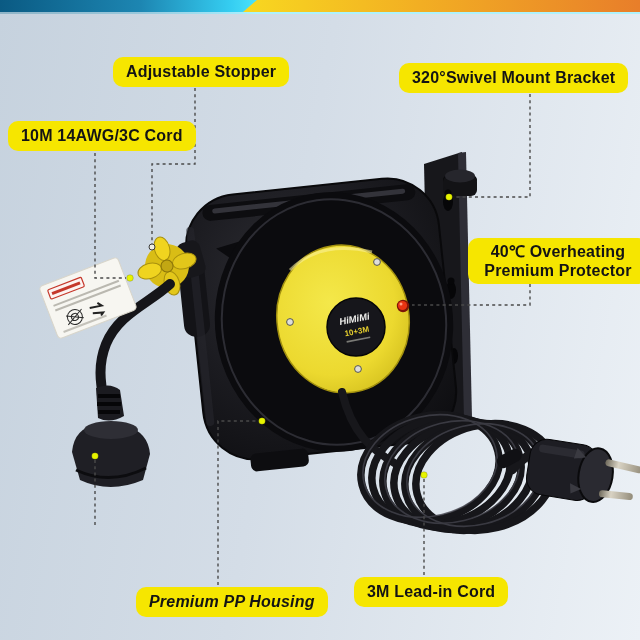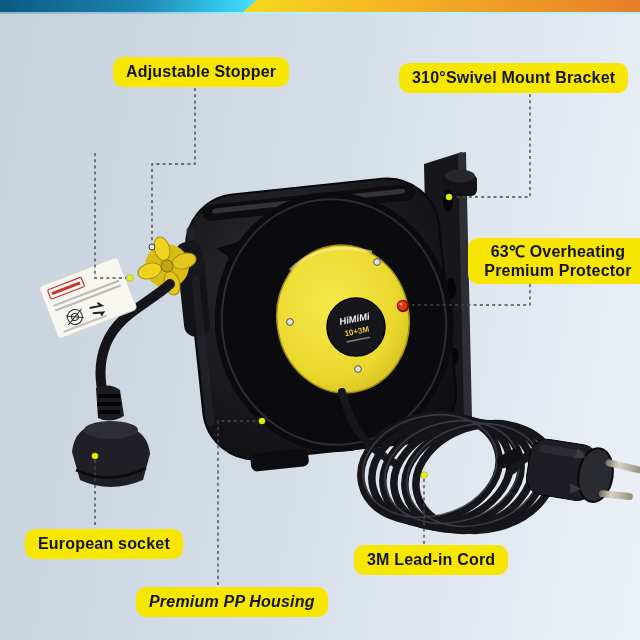--- a/index.html
+++ b/index.html
@@ -21,21 +21,21 @@
   .callout{position:absolute;background:#f6e600;color:#141414;font-weight:bold;
     font-size:16px;line-height:20px;padding:5px 13px;border-radius:10px;
     letter-spacing:.2px;white-space:nowrap;}
   #lb-stopper{left:113px;top:57px;}
   #lb-cord{left:8px;top:121px;}
   #lb-swivel{left:399px;top:63px;}
   #lb-breaker{left:468px;top:238px;width:164px;text-align:center;white-space:normal;
     padding:4px 8px;line-height:19px;}
   #lb-socket{left:25px;top:529px;}
   #lb-housing{left:136px;top:587px;font-style:italic;}
-  #lb-leadin{left:354px;top:545px;}
+  #lb-leadin{left:354px;top:577px;}
 </style>
 </head>
 <body>
 
 <div id="stage">
 
   <div id="topbar">
     <div class="warm"></div>
   </div>
 
@@ -194,21 +194,21 @@
         <circle cx="130" cy="278" r="3.3"></circle>
         <circle cx="449" cy="197" r="3.3"></circle>
         <circle cx="95" cy="456" r="3.3"></circle>
         <circle cx="262" cy="421" r="3.3"></circle>
         <circle cx="424" cy="475" r="3.3"></circle>
       </g>
     </g>
   </svg>
 
   <div class="callout" id="lb-stopper">Adjustable Stopper</div>
-  <div class="callout" id="lb-swivel">310°Swivel Mount Bracket</div>
+  <div class="callout" id="lb-cord">10M 14AWG/3C Cord</div>
+  <div class="callout" id="lb-swivel">320°Swivel Mount Bracket</div>
   <div class="callout" id="lb-breaker">
-    <div>63℃ Overheating</div>
+    <div>40℃ Overheating</div>
     <div>Premium Protector</div>
   </div>
-  <div class="callout" id="lb-socket">European socket</div>
   <div class="callout" id="lb-housing">Premium PP Housing</div>
   <div class="callout" id="lb-leadin">3M Lead-in Cord</div>
 </div>
 
 </body></html>

